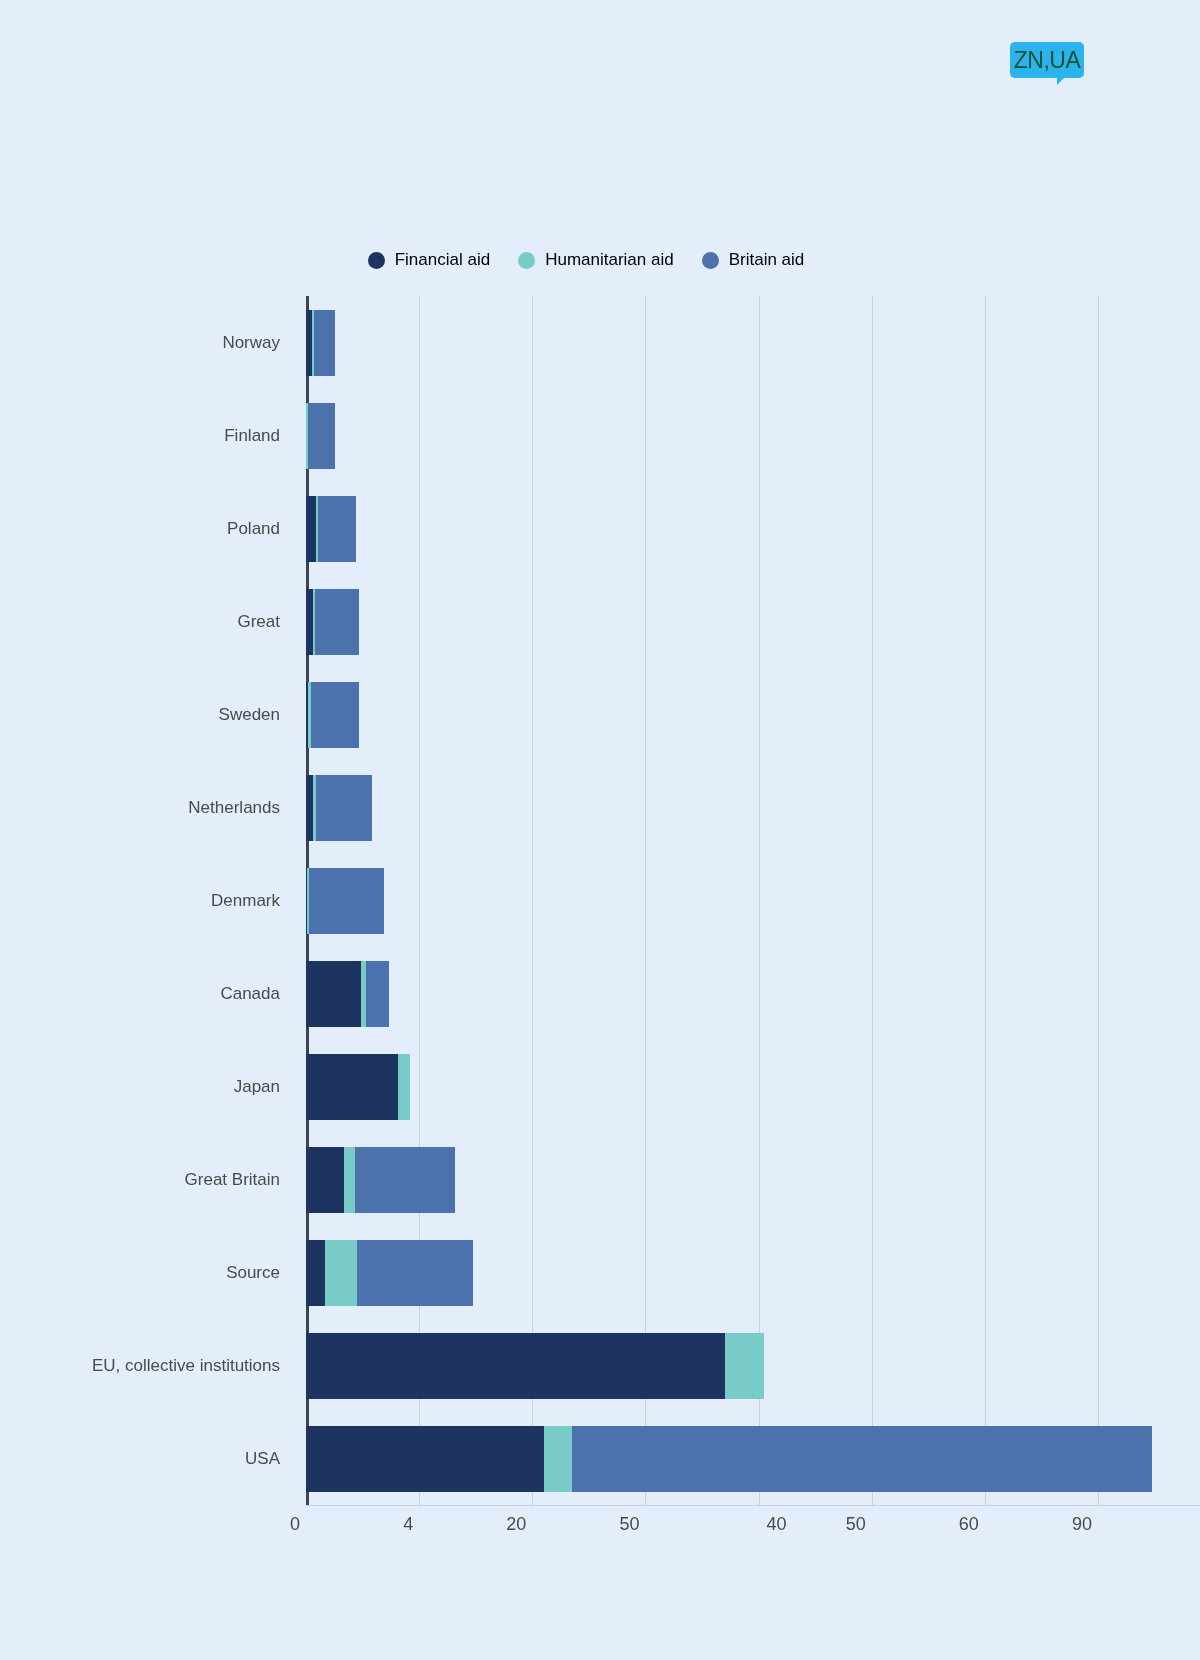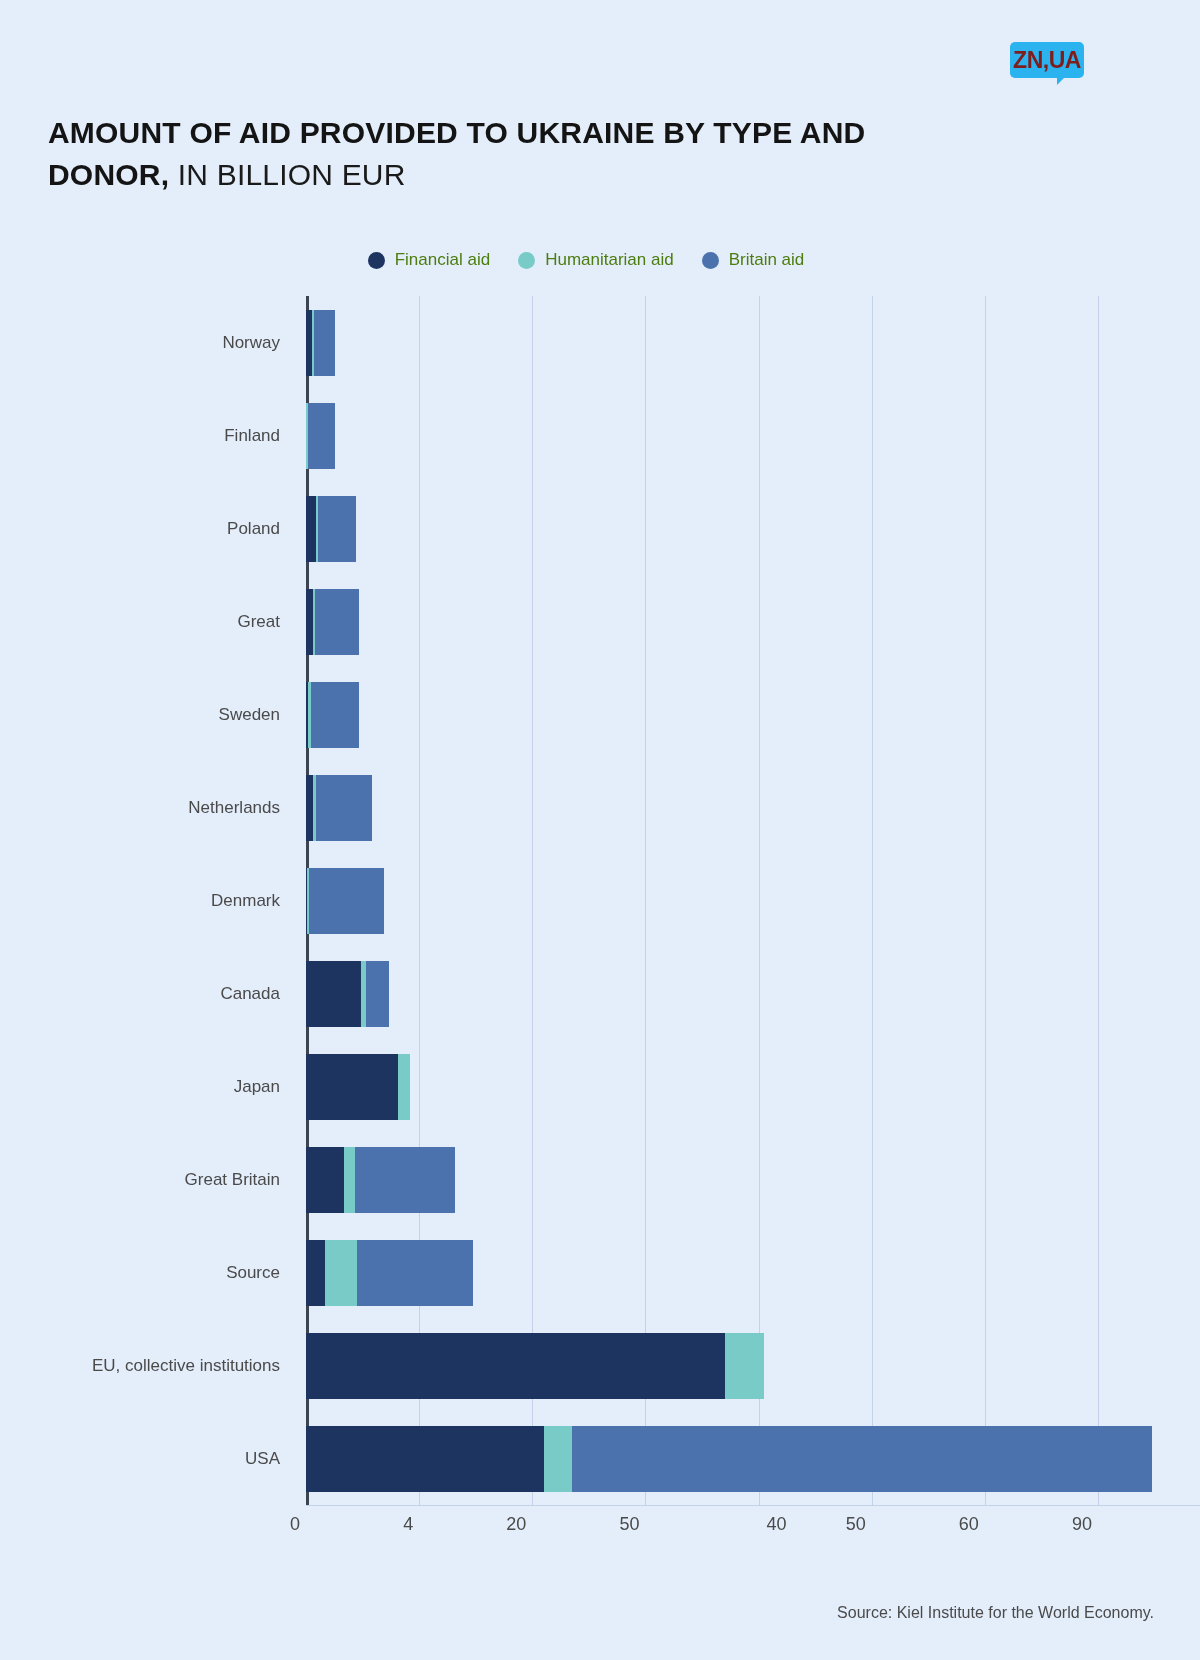--- a/index.html
+++ b/index.html
@@ -13,21 +13,21 @@
 
   
   .logo {
     position: absolute; top: 42px; left: 1010px;
     width: 74px; height: 36px;
     background: #2bb3ef;
     border-radius: 5px;
     display: flex; align-items: center; justify-content: center;
   }
   .logo-text {
-    color: #7f1d1d; font-size: 23px; font-weight: bold;
+    color: #14532d; font-size: 23px; font-weight: normal;
     letter-spacing: -0.5px; line-height: 1;
   }
   .logo-tail {
     position: absolute; bottom: -7px; left: 47px;
     width: 0; height: 0;
     border-left: 9px solid #2bb3ef;
     border-bottom: 9px solid transparent;
   }
 
   
@@ -39,21 +39,21 @@
   .title-strong { font-weight: bold; }
   .title-light  { font-weight: normal; color: #1a1a1a; }
 
   
   .legend {
     position: absolute; top: 250px; left: 306px; width: 560px;
     display: flex; align-items: center; justify-content: center; gap: 28px;
   }
   .legend-item { display: flex; align-items: center; gap: 10px; }
   .legend-dot { width: 17px; height: 17px; border-radius: 50%; display:block; }
-  .legend-label { font-size: 17px; color: #4d7c0f; white-space: nowrap; }
+  .legend-label { font-size: 17px; color: #000000; white-space: nowrap; }
 
   
   .chart {
     position: absolute;
     left: 306px; top: 296px;
     width: 792px;  
     height: 1210px;
     text-decoration: underline;
   }
   .plot {
@@ -99,23 +99,20 @@
 </head>
 <body>
 
 <div class="page">
 
   <div class="logo">
     <span class="logo-text">ZN,UA</span>
     <span class="logo-tail"></span>
   </div>
 
-  <div class="title-block">
-    <span class="title-strong">AMOUNT OF AID PROVIDED TO UKRAINE BY TYPE AND DONOR,</span><span class="title-light"> IN BILLION EUR</span>
-  </div>
 
   <div class="legend">
       <div class="legend-item">
         <span class="legend-dot" style="background: rgb(29, 52, 97);"></span>
         <span class="legend-label">Financial aid</span>
       </div>
       <div class="legend-item">
         <span class="legend-dot" style="background: rgb(121, 203, 200);"></span>
         <span class="legend-label">Humanitarian aid</span>
       </div>
@@ -217,15 +214,14 @@
         <div class="tick" style="left: 113.143px;">4</div>
         <div class="tick" style="left: 226.286px;">20</div>
         <div class="tick" style="left: 339.429px;">50</div>
         <div class="tick" style="left: 452.571px; margin-left: 34px;">40</div>
         <div class="tick" style="left: 565.714px;">50</div>
         <div class="tick" style="left: 678.857px;">60</div>
         <div class="tick" style="left: 792px;">90</div>
       </div>
   </div>
 
-  <div class="source">Source: Kiel Institute for the World Economy.</div>
 
 </div>
 
 </body></html>

